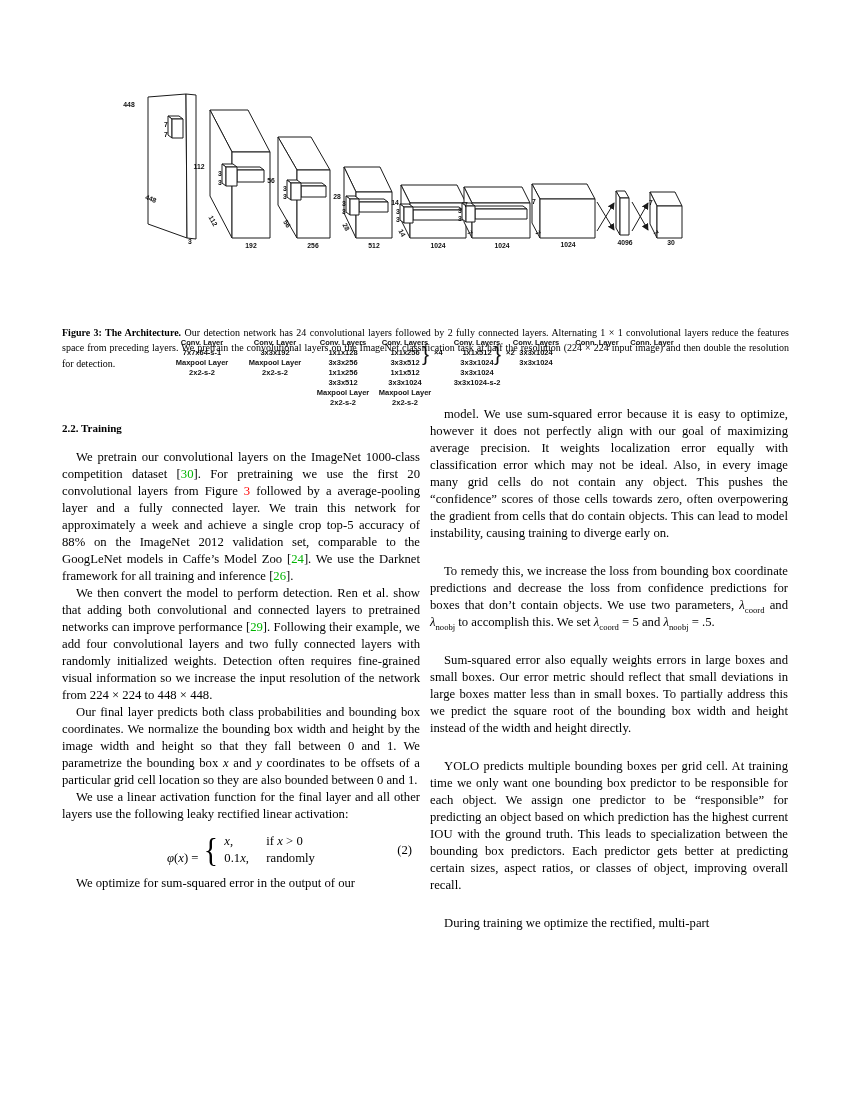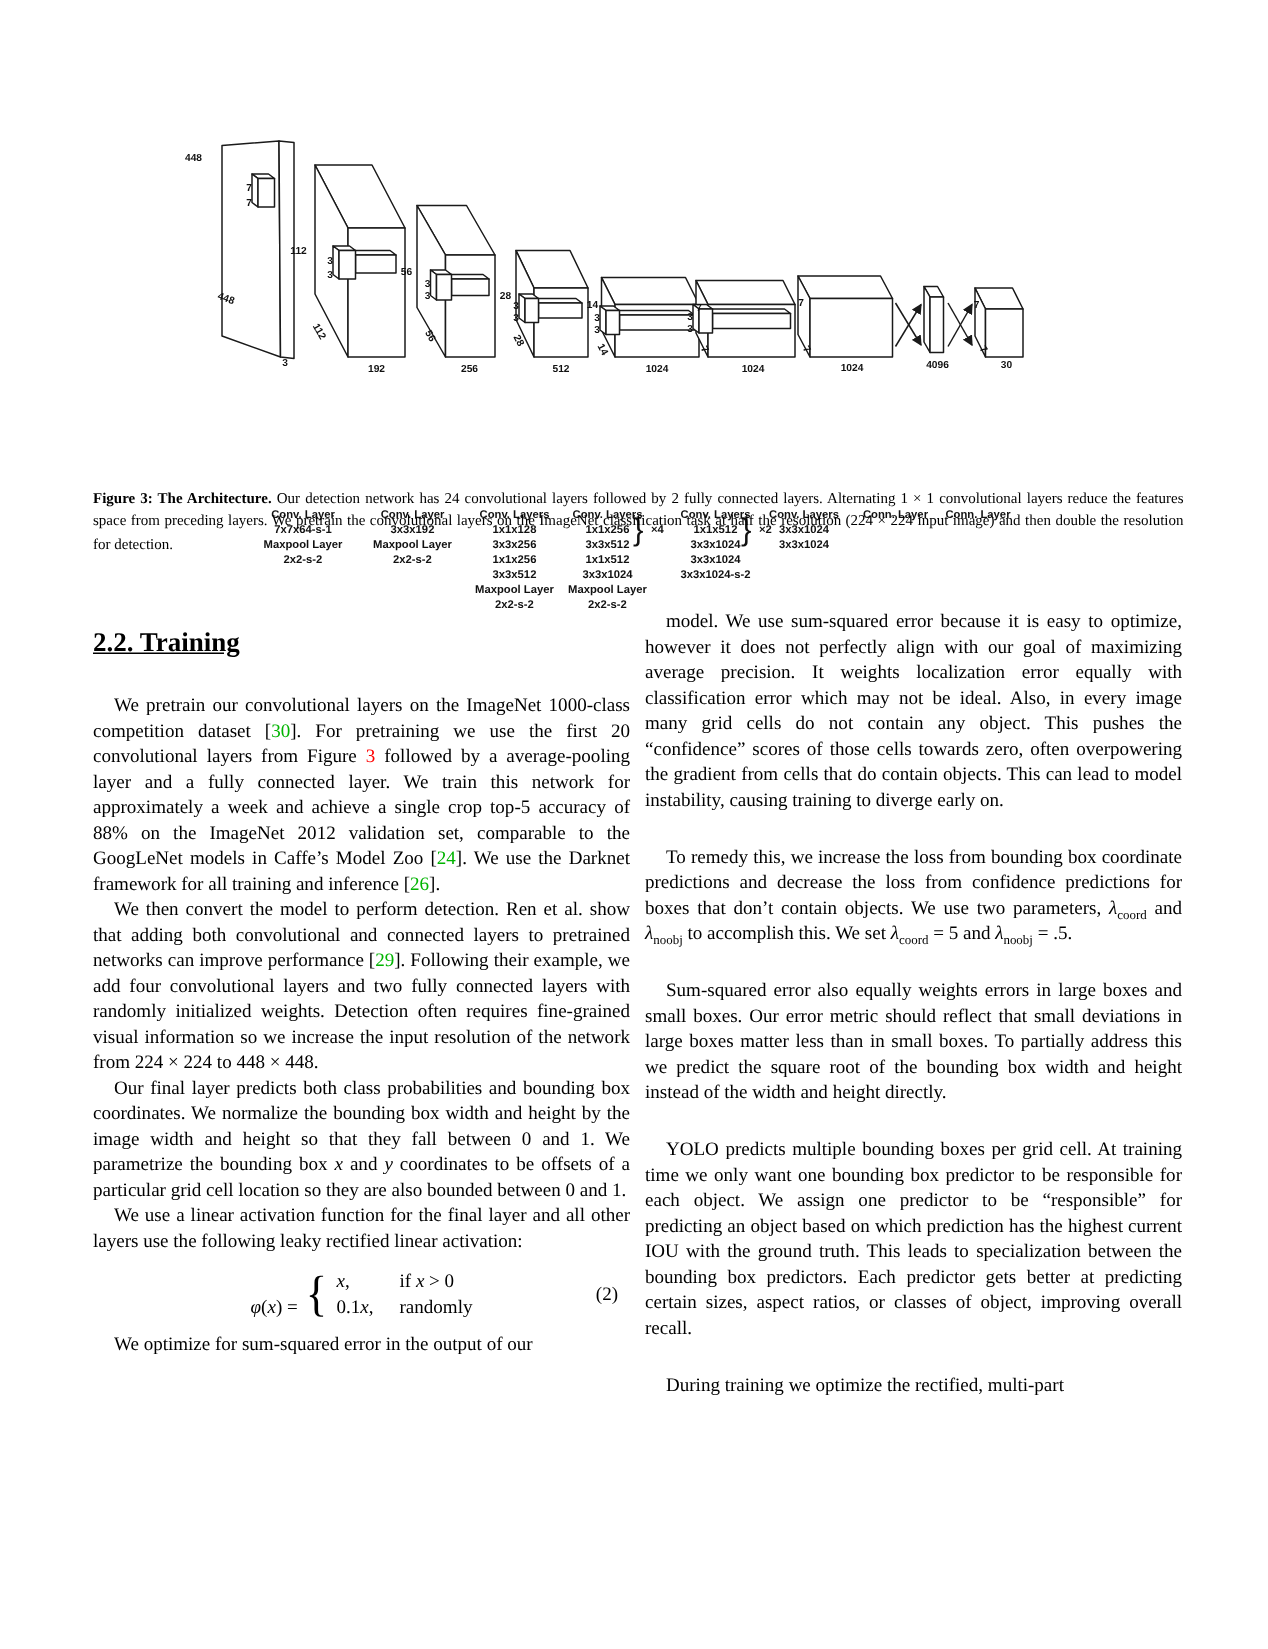--- a/index.html
+++ b/index.html
@@ -22,21 +22,21 @@
   .caption{position:absolute;top:313px;left:62px;width:727px;
     font-size:10px;line-height:15.4px;text-align:justify;margin-top:12px;}
 
   
   .col{position:absolute;top:406px;width:358px;font-size:12.7px;line-height:17px;text-align:justify;}
   .col-left{left:62px;}
   .col-right{left:430px;}
   .col p{margin:0;text-indent:14px;}
   .col-right p{margin-bottom:21px;}
   .col-right p:last-child{margin-bottom:0;}
-  .col h3{font-size:18px;margin:14px 0 25px 0;font-weight:700;text-decoration:underline;}
+  .col h3{font-size:11px;margin:14px 0 12px 0;font-weight:700;}
 
   .seg-b{font-weight:700;}
   .seg-i{font-style:italic;}
   .seg-cite{color:#00b400;}
   .seg-ref{color:#ff0000;}
   sub.seg-sub{font-size:0.68em;line-height:0;}
 
   
   .eq{position:relative;display:flex;align-items:flex-end;justify-content:center;
     margin:10px 0 8px 0;text-indent:0;}

